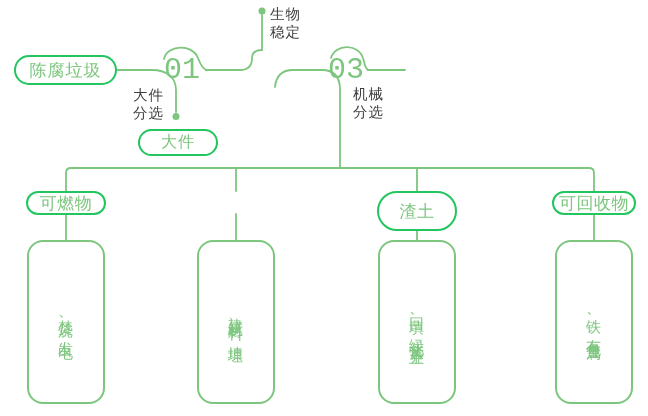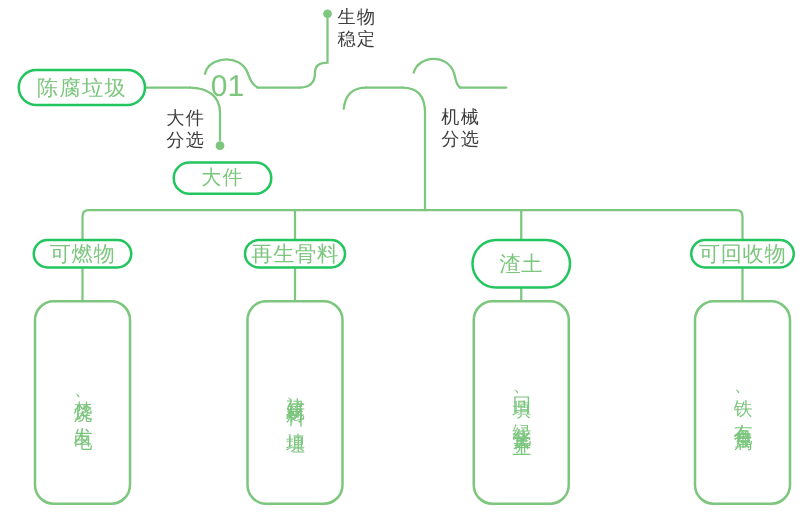--- a/index.html
+++ b/index.html
@@ -17,24 +17,25 @@
     border-radius:999px;
     color:#7cc67e;
     background:#ffffff;
     white-space:nowrap;
   }
   .pill-lg{font-size:17px;letter-spacing:1px;}
   .pill-md{font-size:16px;letter-spacing:1px;}
   .pill-sm{font-size:17px;letter-spacing:0.5px;}
   .step-num{
     color:#7cc67e;
-    font-size:24px;
+    font-size:30px;
     font-weight:400;
     letter-spacing:0px;
     background:transparent;
+    font-family:Liberation Mono, monospace;
   }
   .step-label{
     position:absolute;
     color:#3e3e3e;
     font-size:14.5px;
     line-height:1.24;
     white-space:pre-line;
     letter-spacing:1px;
   }
   .vbox{
@@ -81,32 +82,32 @@
 
     <path d="M66,215 V240"></path>
     <path d="M236,214 V240"></path>
     <path d="M417,215 V240"></path>
     <path d="M594,214 V240"></path>
   </svg>
 
   <div class="abs pill pill-lg" style="left:14px;top:55px;width:103px;height:30px;">陈腐垃圾</div>
 
   <div class="abs step-num" style="left:163px;top:54px;width:38px;height:32px;">01</div>
+  <div class="abs step-num" style="left:327px;top:54px;width:38px;height:32px;">03</div>
 
   <div class="step-label" style="left:133px;top:87px;">大件
 分选</div>
   <div class="step-label" style="left:270px;top:6px;">生物
 稳定</div>
   <div class="step-label" style="left:353px;top:86px;">机械
 分选</div>
 
   <div class="abs pill pill-md" style="left:138px;top:129px;width:80px;height:27px;">大件</div>
 
   <div class="abs pill pill-sm" style="left:26px;top:191px;width:80px;height:24px;">可燃物</div>
-  <div class="abs pill pill-sm" style="left:195px;top:191px;width:82px;height:24px;">再生骨料</div>
   <div class="abs pill pill-sm" style="left:377px;top:191px;width:80px;height:40px;">渣土</div>
   <div class="abs pill pill-sm" style="left:552px;top:191px;width:84px;height:24px;">可回收物</div>
 
   <div class="abs vbox" style="left:27px;top:240px;width:78px;height:164px;">
     <span class="vtext">焚烧、发电</span>
   </div>
   <div class="abs vbox" style="left:197px;top:240px;width:78px;height:164px;">
     <span class="vtext">建筑材料、填埋</span>
   </div>
   <div class="abs vbox" style="left:378px;top:240px;width:78px;height:164px;">

